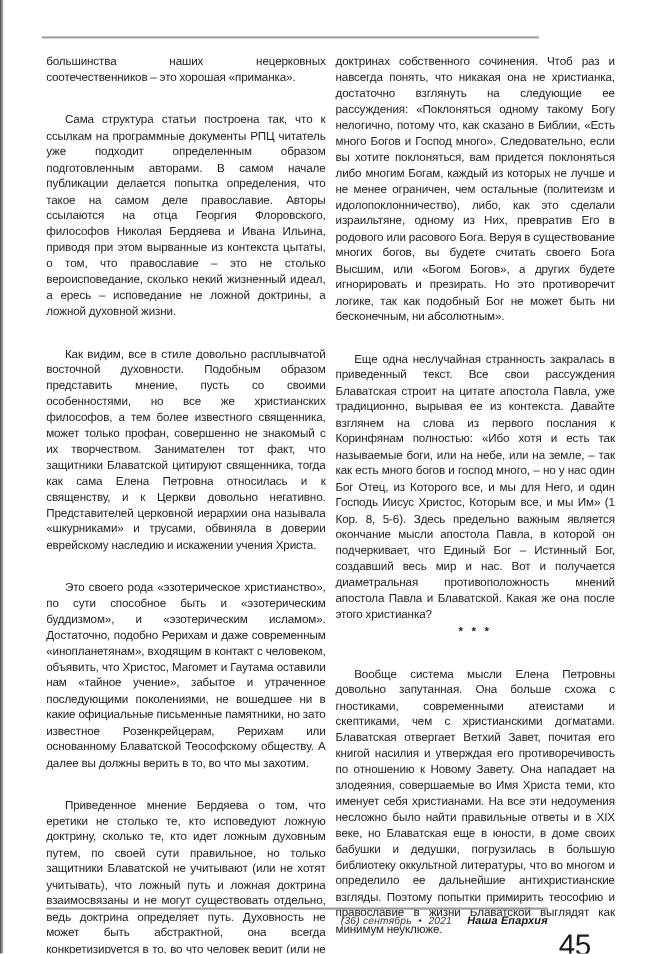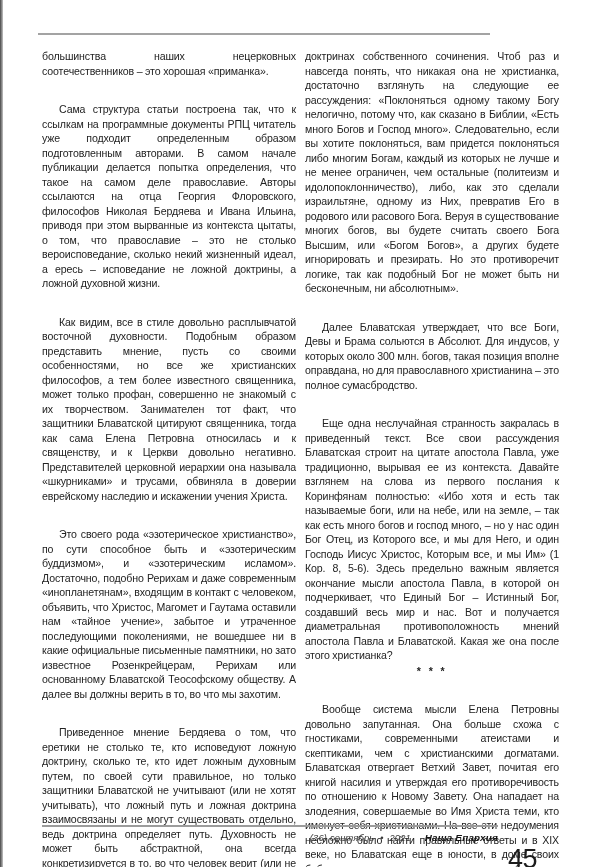--- a/index.html
+++ b/index.html
@@ -53,21 +53,20 @@
       <p class="paragraph indent">Сама структура статьи построена так, что к ссылкам на программные документы РПЦ читатель уже подходит определенным образом подготовленным авторами. В самом начале публикации делается попытка определения, что такое на самом деле православие. Авторы ссылаются на отца Георгия Флоровского, философов Николая Бердяева и Ивана Ильина, приводя при этом вырванные из контекста цытаты, о том, что православие – это не столько вероисповедание, сколько некий жизненный идеал, а ересь – исповедание не ложной доктрины, а ложной духовной жизни.</p>
       <p class="paragraph indent">Как видим, все в стиле довольно расплывчатой восточной духовности. Подобным образом представить мнение, пусть со своими особенностями, но все же христианских философов, а тем более известного священника, может только профан, совершенно не знакомый с их творчеством. Занимателен тот факт, что защитники Блаватской цитируют священника, тогда как сама Елена Петровна относилась и к священству, и к Церкви довольно негативно. Представителей церковной иерархии она называла «шкурниками» и трусами, обвиняла в доверии еврейскому наследию и искажении учения Христа.</p>
       <p class="paragraph indent">Это своего рода «эзотерическое христианство», по сути способное быть и «эзотерическим буддизмом», и «эзотерическим исламом». Достаточно, подобно Рерихам и даже современным «инопланетянам», входящим в контакт с человеком, объявить, что Христос, Магомет и Гаутама оставили нам «тайное учение», забытое и утраченное последующими поколениями, не вошедшее ни в какие официальные письменные памятники, но зато известное Розенкрейцерам, Рерихам или основанному Блаватской Теософскому обществу. А далее вы должны верить в то, во что мы захотим.</p>
       <p class="paragraph indent">Приведенное мнение Бердяева о том, что еретики не столько те, кто исповедуют ложную доктрину, сколько те, кто идет ложным духовным путем, по своей сути правильное, но только защитники Блаватской не учитывают (или не хотят учитывать), что ложный путь и ложная доктрина взаимосвязаны и не могут существовать отдельно, ведь доктрина определяет путь. Духовность не может быть абстрактной, она всегда конкретизируется в то, во что человек верит (или не верит), как действует в соответствии со своими взглядами и т.д.</p>
       <p class="paragraph indent">Духовность не может быть абстрактной, она всегда конкретизируется в то, во что человек верит (или не верит), как действует в соответствии со своими взглядами и т.д.</p>
       <p class="paragraph indent">Что ж, если доктрина – не принципиальна, то почему тогда сама Блаватская постоянно говорит и пишет о</p>
     </div>
 
   <div class="col col-right">
       <p class="paragraph">доктринах собственного сочинения. Чтоб раз и навсегда понять, что никакая она не христианка, достаточно взглянуть на следующие ее рассуждения: «Поклоняться одному такому Богу нелогично, потому что, как сказано в Библии, «Есть много Богов и Господ много». Следовательно, если вы хотите поклоняться, вам придется поклоняться либо многим Богам, каждый из которых не лучше и не менее ограничен, чем остальные (политеизм и идолопоклонничество), либо, как это сделали израильтяне, одному из Них, превратив Его в родового или расового Бога. Веруя в существование многих богов, вы будете считать своего Бога Высшим, или «Богом Богов», а других будете игнорировать и презирать. Но это противоречит логике, так как подобный Бог не может быть ни бесконечным, ни абсолютным».</p>
-      <p class="paragraph indent">Далее Блаватская утверждает, что все Боги, Девы и Брама сольются в Абсолют. Для индусов, у которых около 300 млн. богов, такая позиция вполне оправдана, но для православного христианина – это полное сумасбродство.</p>
       <p class="paragraph indent">Еще одна неслучайная странность закралась в приведенный текст. Все свои рассуждения Блаватская строит на цитате апостола Павла, уже традиционно, вырывая ее из контекста. Давайте взглянем на слова из первого послания к Коринфянам полностью: «Ибо хотя и есть так называемые боги, или на небе, или на земле, – так как есть много богов и господ много, – но у нас один Бог Отец, из Которого все, и мы для Него, и один Господь Иисус Христос, Которым все, и мы Им» (1 Кор. 8, 5-6). Здесь предельно важным является окончание мысли апостола Павла, в которой он подчеркивает, что Единый Бог – Истинный Бог, создавший весь мир и нас. Вот и получается диаметральная противоположность мнений апостола Павла и Блаватской. Какая же она после этого христианка?</p>
       <p class="separator">* * *</p>
       <p class="paragraph indent">Вообще система мысли Елена Петровны довольно запутанная. Она больше схожа с гностиками, современными атеистами и скептиками, чем с христианскими догматами. Блаватская отвергает Ветхий Завет, почитая его книгой насилия и утверждая его противоречивость по отношению к Новому Завету. Она нападает на злодеяния, совершаемые во Имя Христа теми, кто именует себя христианами. На все эти недоумения несложно было найти правильные ответы и в XIX веке, но Блаватская еще в юности, в доме своих бабушки и дедушки, погрузилась в большую библиотеку оккультной литературы, что во многом и определило ее дальнейшие антихристианские взгляды. Поэтому попытки примирить теософию и православие в жизни Блаватской выглядят как минимум неуклюже.</p>
     </div>
 
   <div class="footer-rule"></div>
 
   <div class="footer-meta">
     <span>(36) сентябрь</span>
     <span class="f-bullet">•</span>

